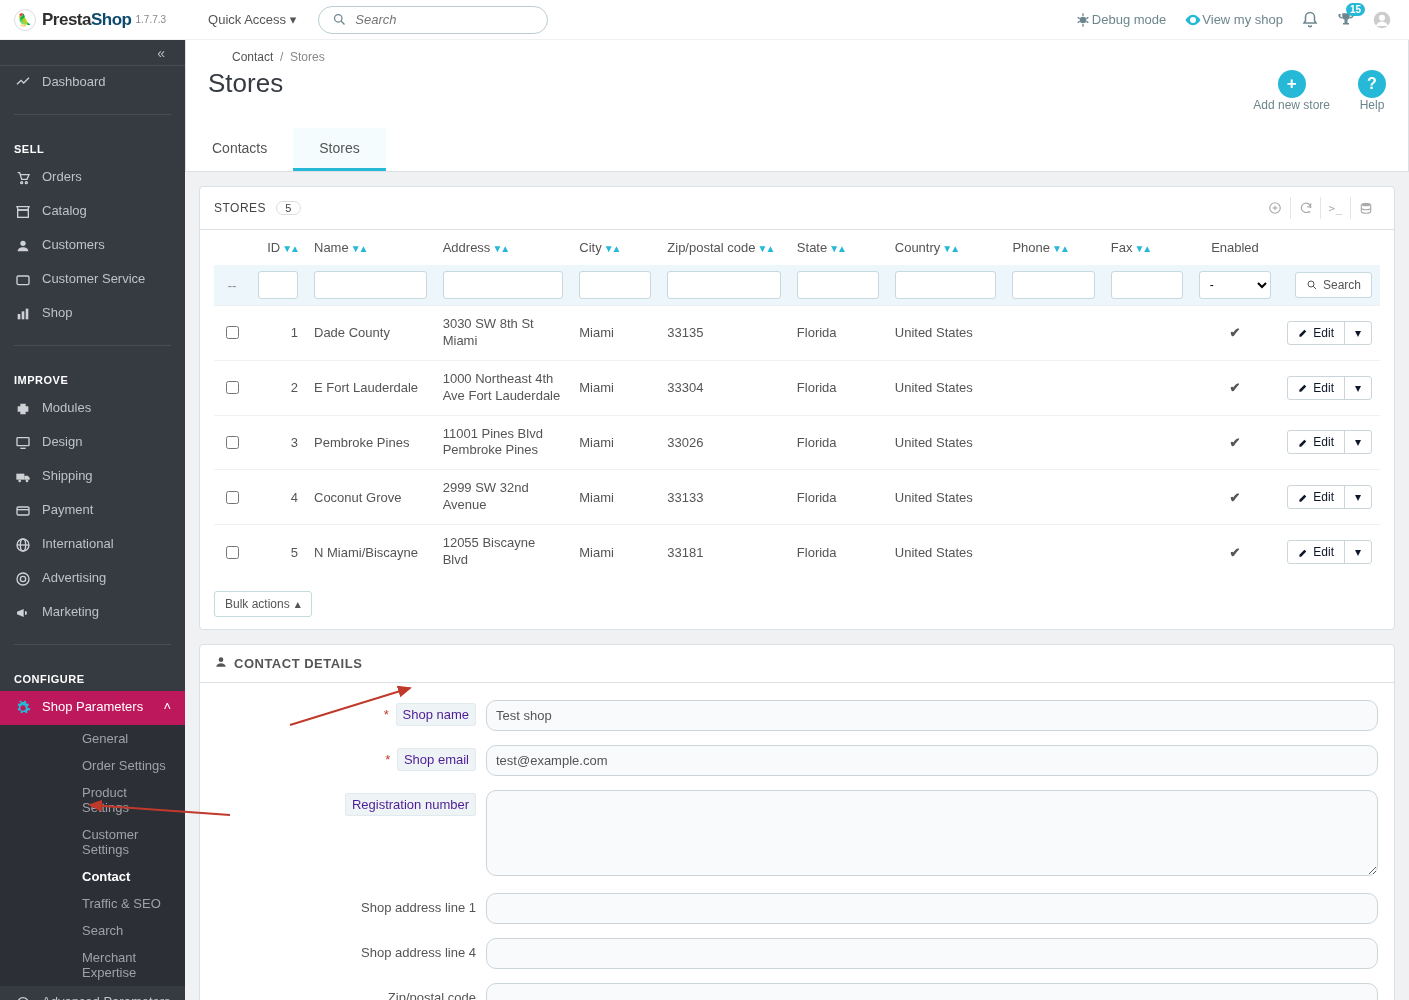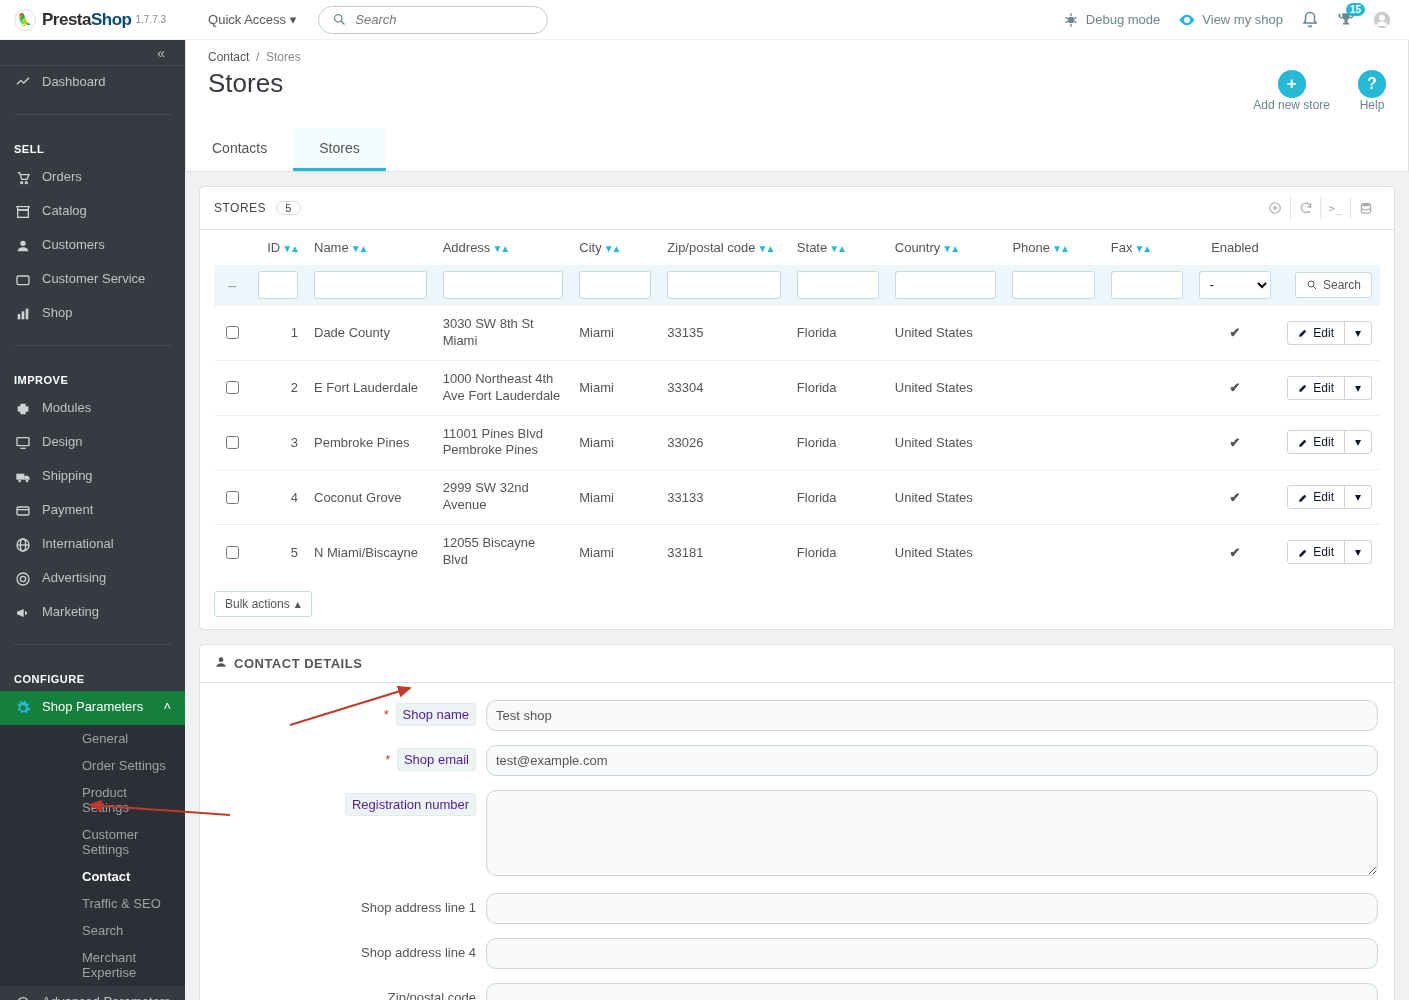--- a/index.html
+++ b/index.html
@@ -25,46 +25,46 @@
   .logo{display:flex;align-items:center;padding:0 14px;}
   .logo-badge{width:22px;height:22px;border-radius:50%;background:#fff;border:1px solid #ddd;margin-right:6px;position:relative;display:flex;align-items:center;justify-content:center;font-size:12px;}
   .logo-text{font-weight:700;font-size:17px;letter-spacing:-0.5px;}
   .logo-a{color:#2f2f2f;}
   .logo-b{color:#0c4a6e;}
   .version{font-size:10px;color:#888;margin-left:4px;}
   .quick{margin-left:28px;color:#555;font-size:13px;cursor:pointer;}
   .search{margin-left:22px;width:230px;height:28px;border:1px solid var(--search-border);border-radius:14px;display:flex;align-items:center;padding:0 12px;color:#888;}
   .search input{border:0;outline:0;flex:1;font-size:13px;color:#333;margin-left:6px;font-style:italic;}
   .top-right{margin-left:auto;display:flex;align-items:center;gap:18px;padding-right:18px;color:#6c868e;}
-  .top-right .item{display:flex;align-items:center;gap:6px;font-size:13px;cursor:pointer;}
+  .top-right .item{display:flex;align-items:center;font-size:13px;cursor:pointer;}
   .icn{display:inline-flex;width:18px;height:18px;align-items:center;justify-content:center;color:#6c868e;}
   .bell,.trophy,.avatar{color:#6c868e;position:relative;}
   .badge{position:absolute;top:-8px;right:-10px;background:var(--blue);color:#fff;border-radius:9px;font-size:10px;padding:1px 4px;font-weight:600;}
   .avatar svg{width:22px;height:22px;}
   
   
   .sidebar{position:fixed;top:40px;bottom:0;left:0;width:185px;background:var(--sidebar-bg);color:var(--sidebar-text);overflow-y:auto;}
   .sidebar::-webkit-scrollbar{width:6px;}
   .sidebar::-webkit-scrollbar-thumb{background:#888;border-radius:3px;}
   .collapse-btn{height:26px;display:flex;align-items:center;justify-content:flex-end;padding-right:20px;border-bottom:1px solid #4a4e54;cursor:pointer;color:#bbb;font-size:14px;}
   .nav-item{display:flex;align-items:flex-start;padding:8px 14px;gap:10px;cursor:pointer;font-size:13px;}
-  .nav-item.active{background:#15803d;color:#fff;}
+  .nav-item.active{background:#be185d;color:#fff;}
   .nav-icon{width:18px;height:18px;display:inline-flex;align-items:center;justify-content:center;color:#cfd1d4;}
   .nav-item.active .nav-icon{color:var(--blue);}
   .heading{padding:14px 14px 6px;font-size:11px;font-weight:700;color:#fff;letter-spacing:0.5px;}
   .divider{border-top:1px solid #4a4e54;margin:14px;}
   .sub{background:var(--sidebar-sub);}
   .sub-item{padding:6px 14px 6px 40px;font-size:13px;color:#9ea2a7;cursor:pointer;margin-left:42px;}
   .sub-item.active{color:#fff;font-weight:600;}
   .chev{margin-left:auto;}
   
   
   .content{margin-left:185px;margin-top:40px;padding-bottom:40px;}
   .page-head{background:#fff;border:1px solid var(--panel-border);border-top:0;}
-  .breadcrumb{padding:10px 22px 0;color:#888;font-size:12px;}
+  .breadcrumb{padding:10px 22px 0;color:#888;font-size:12px;margin-left:24px;}
   .breadcrumb a{color:#555;text-decoration:none;}
   .head-row{display:flex;align-items:flex-start;padding:4px 22px 0;}
   .page-title{font-size:26px;color:#363a41;font-weight:400;margin:0;}
   .head-actions{margin-left:auto;display:flex;gap:28px;text-align:center;padding-top:2px;}
   .head-action{display:flex;flex-direction:column;align-items:center;font-size:12px;color:#6c868e;cursor:pointer;}
   .circle-btn{width:28px;height:28px;border-radius:50%;background:var(--blue);color:#fff;display:flex;align-items:center;justify-content:center;font-size:17px;font-weight:700;}
   .tabs{display:flex;gap:0;margin-top:16px;}
   .tab{padding:12px 26px;font-size:14px;color:#555;cursor:pointer;border-bottom:3px solid transparent;}
   .tab.active{background:#f4fcfd;border-bottom-color:var(--blue);color:#555;}
 

